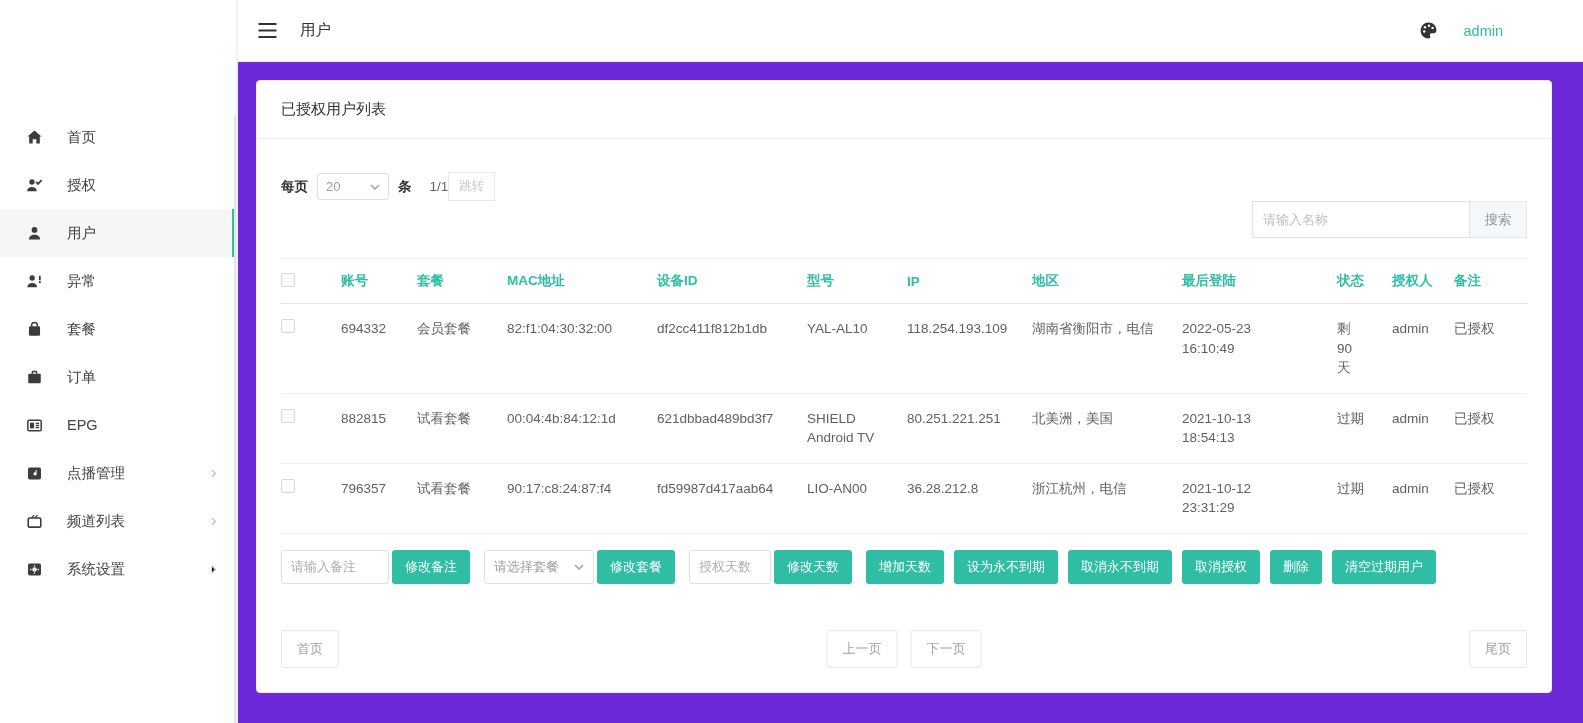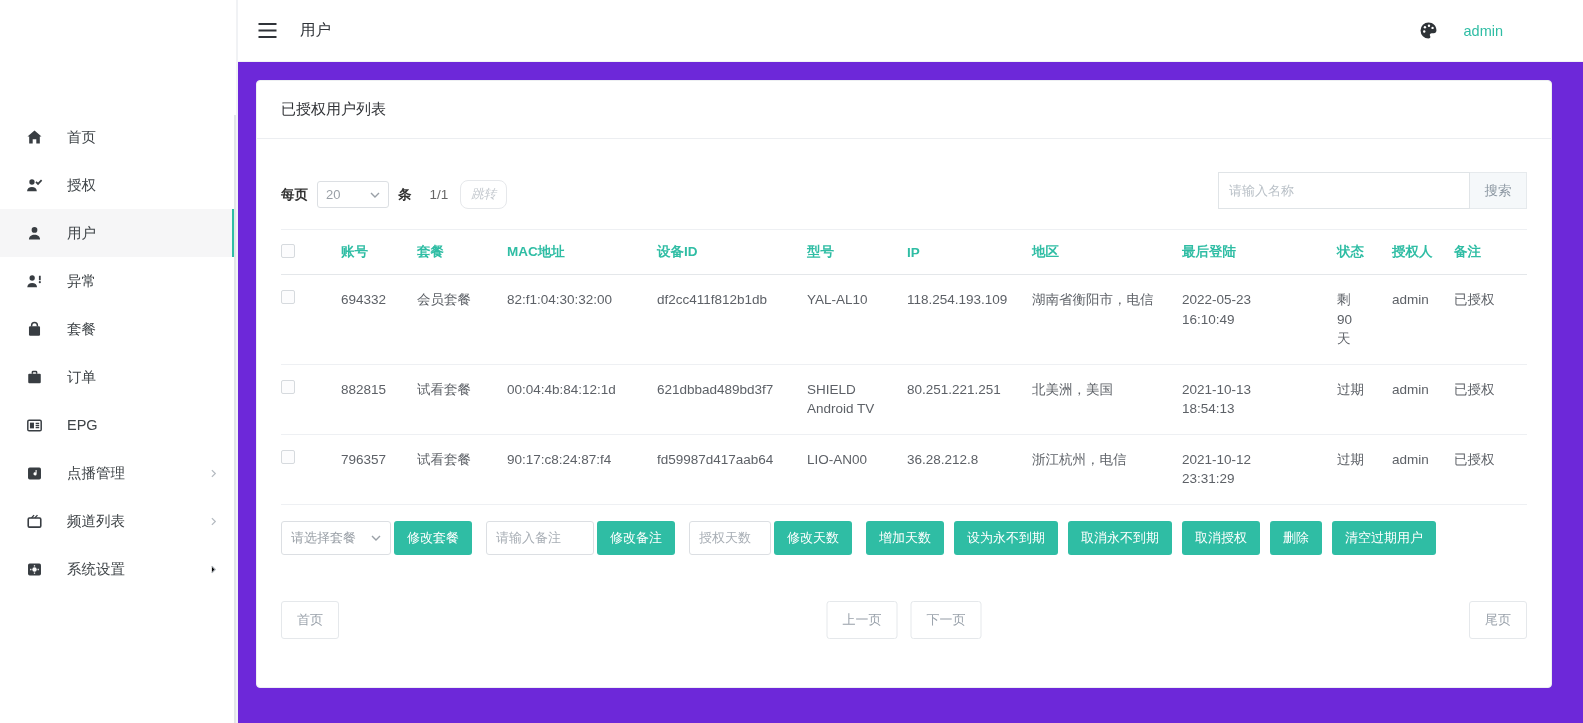--- a/index.html
+++ b/index.html
@@ -30,28 +30,28 @@
 
   
   .main { position:absolute; left:238px; top:62px; right:0; bottom:0; background:#6d28d9; padding:18px 31px 16px 18px; }
   .card { background:#fff; border:1px solid #edeff2; border-radius:4px; min-height:608px; }
   .card-title { padding:19px 24px; font-size:15px; color:#303236; border-bottom:1px solid #eceef1; }
   .card-body { padding:22px 24px 24px 24px; }
 
   .stats { font-size:13.5px; font-weight:bold; color:#333; }
   .stats span.pair { margin-right:9px; }
 
-  .ctrl-row { margin-top:11px; display:flex; align-items:flex-end; }
+  .ctrl-row { margin-top:11px; display:flex; align-items:flex-start;flex-direction:column; }
   .ctrl-left { display:flex; align-items:center; font-size:13.5px; font-weight:bold; color:#333; }
   .mini-select { width:72px; height:27px; border:1px solid #dcdfe3; border-radius:3px; margin:0 9px; display:flex; align-items:center; padding:0 8px; color:#9aa0a7; font-size:13px; font-weight:normal; cursor:pointer; background:#fff; }
   .mini-select .sel-caret { margin-left:auto; color:#9aa0a7; }
   .page-ind { font-weight:normal; color:#666; margin-left:18px; font-size:13.5px; }
-  .jump-btn { margin-left:12px; background:#fff; border:1px solid #e6e8eb; color:#c2c7cd; font-size:12.5px; padding:5px 10px; border-radius:8px; font-weight:normal; cursor:pointer;font-style:italic; }
+  .jump-btn { background:#fff; border:1px solid #e6e8eb; color:#c2c7cd; font-size:12.5px; padding:5px 10px; border-radius:0; font-weight:normal; cursor:pointer; }
   .ctrl-right { margin-left:auto; display:flex; align-items:stretch; }
-  .search-input { width:252px; height:37px; border:1px solid #e0e4e7; padding:0 10px; font-size:13px; color:#333; outline:none; background:#fff; }
+  .search-input { width:218px; height:37px; border:1px solid #e0e4e7; padding:0 10px; font-size:13px; color:#333; outline:none; background:#fff; }
   .search-input::placeholder { color:#b9c0c7; }
   .search-btn { height:37px; width:57px; background:#f5f8fa; border:1px solid #e6eaed; border-left:none; color:#8b96a1; font-size:13.5px; cursor:pointer; }
 
   
   table.users { width:100%; border-collapse:collapse; table-layout:fixed; margin-top:20px; }
   table.users th { color:var(--accent); font-size:13.5px; font-weight:bold; text-align:left; padding:13px 12px 13px 0; border-top:1px solid #eef0f3; border-bottom:1px solid #e4e7ea; }
   table.users td { font-size:13.5px; color:#5d6167; padding:15px 12px 15px 0; border-bottom:1px solid #eef0f3; vertical-align:top; line-height:1.45; }
   th.col-cb, td.col-cb { padding-left:8px; }
   .checkbox { display:inline-block; width:14px; height:14px; border:1px solid #d6dade; border-radius:2px; background:#fcfcfd; cursor:pointer; }
   .pre { white-space:pre-line; }
@@ -326,33 +326,33 @@
 23:31:29</td>
             <td class="pre">过期</td>
             <td>admin</td>
             <td>已授权</td>
           </tr>
         </tbody>
       </table>
 
       <div class="action-bar">
         <div class="grp">
+          <input class="txt-input remark" placeholder="请输入备注" style="">
+          <button class="tbtn">修改备注</button>
+        </div>
+        <div class="grp">
           <span class="plan-select">
             <span>请选择套餐</span>
             <span class="sel-caret"><svg width="10" height="7" viewBox="0 0 10 7">
                   <path d="M1 1l4 4 4-4" stroke="currentColor" stroke-width="1.4" fill="none"></path>
                 </svg></span>
           </span>
           <button class="tbtn">修改套餐</button>
         </div>
         <div class="grp">
-          <input class="txt-input remark" placeholder="请输入备注" style="">
-          <button class="tbtn">修改备注</button>
-        </div>
-        <div class="grp">
           <input class="txt-input days" placeholder="授权天数" style="">
           <button class="tbtn">修改天数</button>
         </div>
         <button class="tbtn solo">增加天数</button>
         <button class="tbtn solo">设为永不到期</button>
         <button class="tbtn solo">取消永不到期</button>
         <button class="tbtn solo">取消授权</button>
         <button class="tbtn solo">删除</button>
         <button class="tbtn solo">清空过期用户</button>
       </div>

